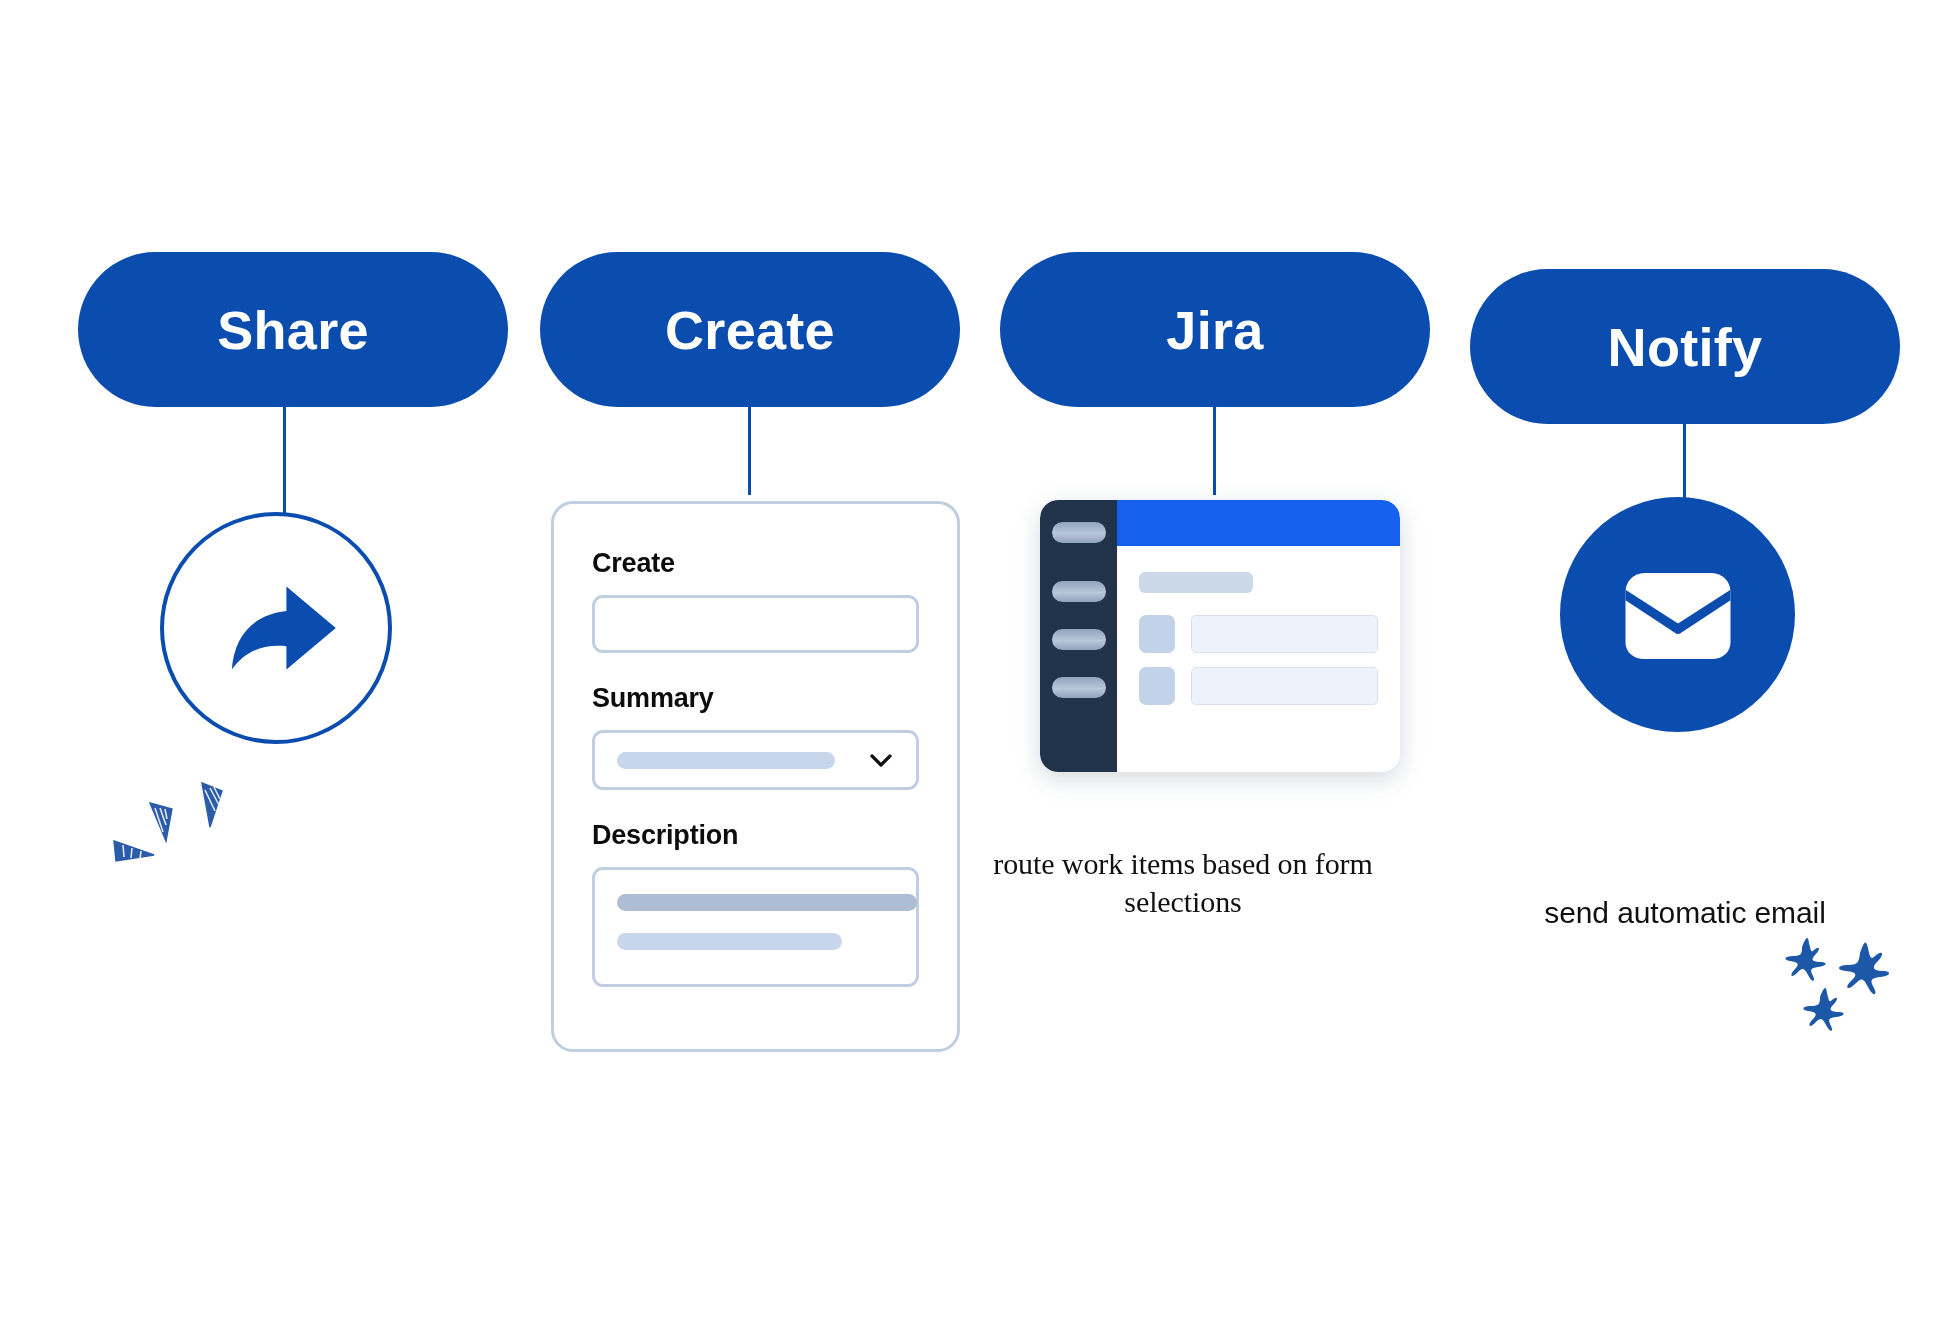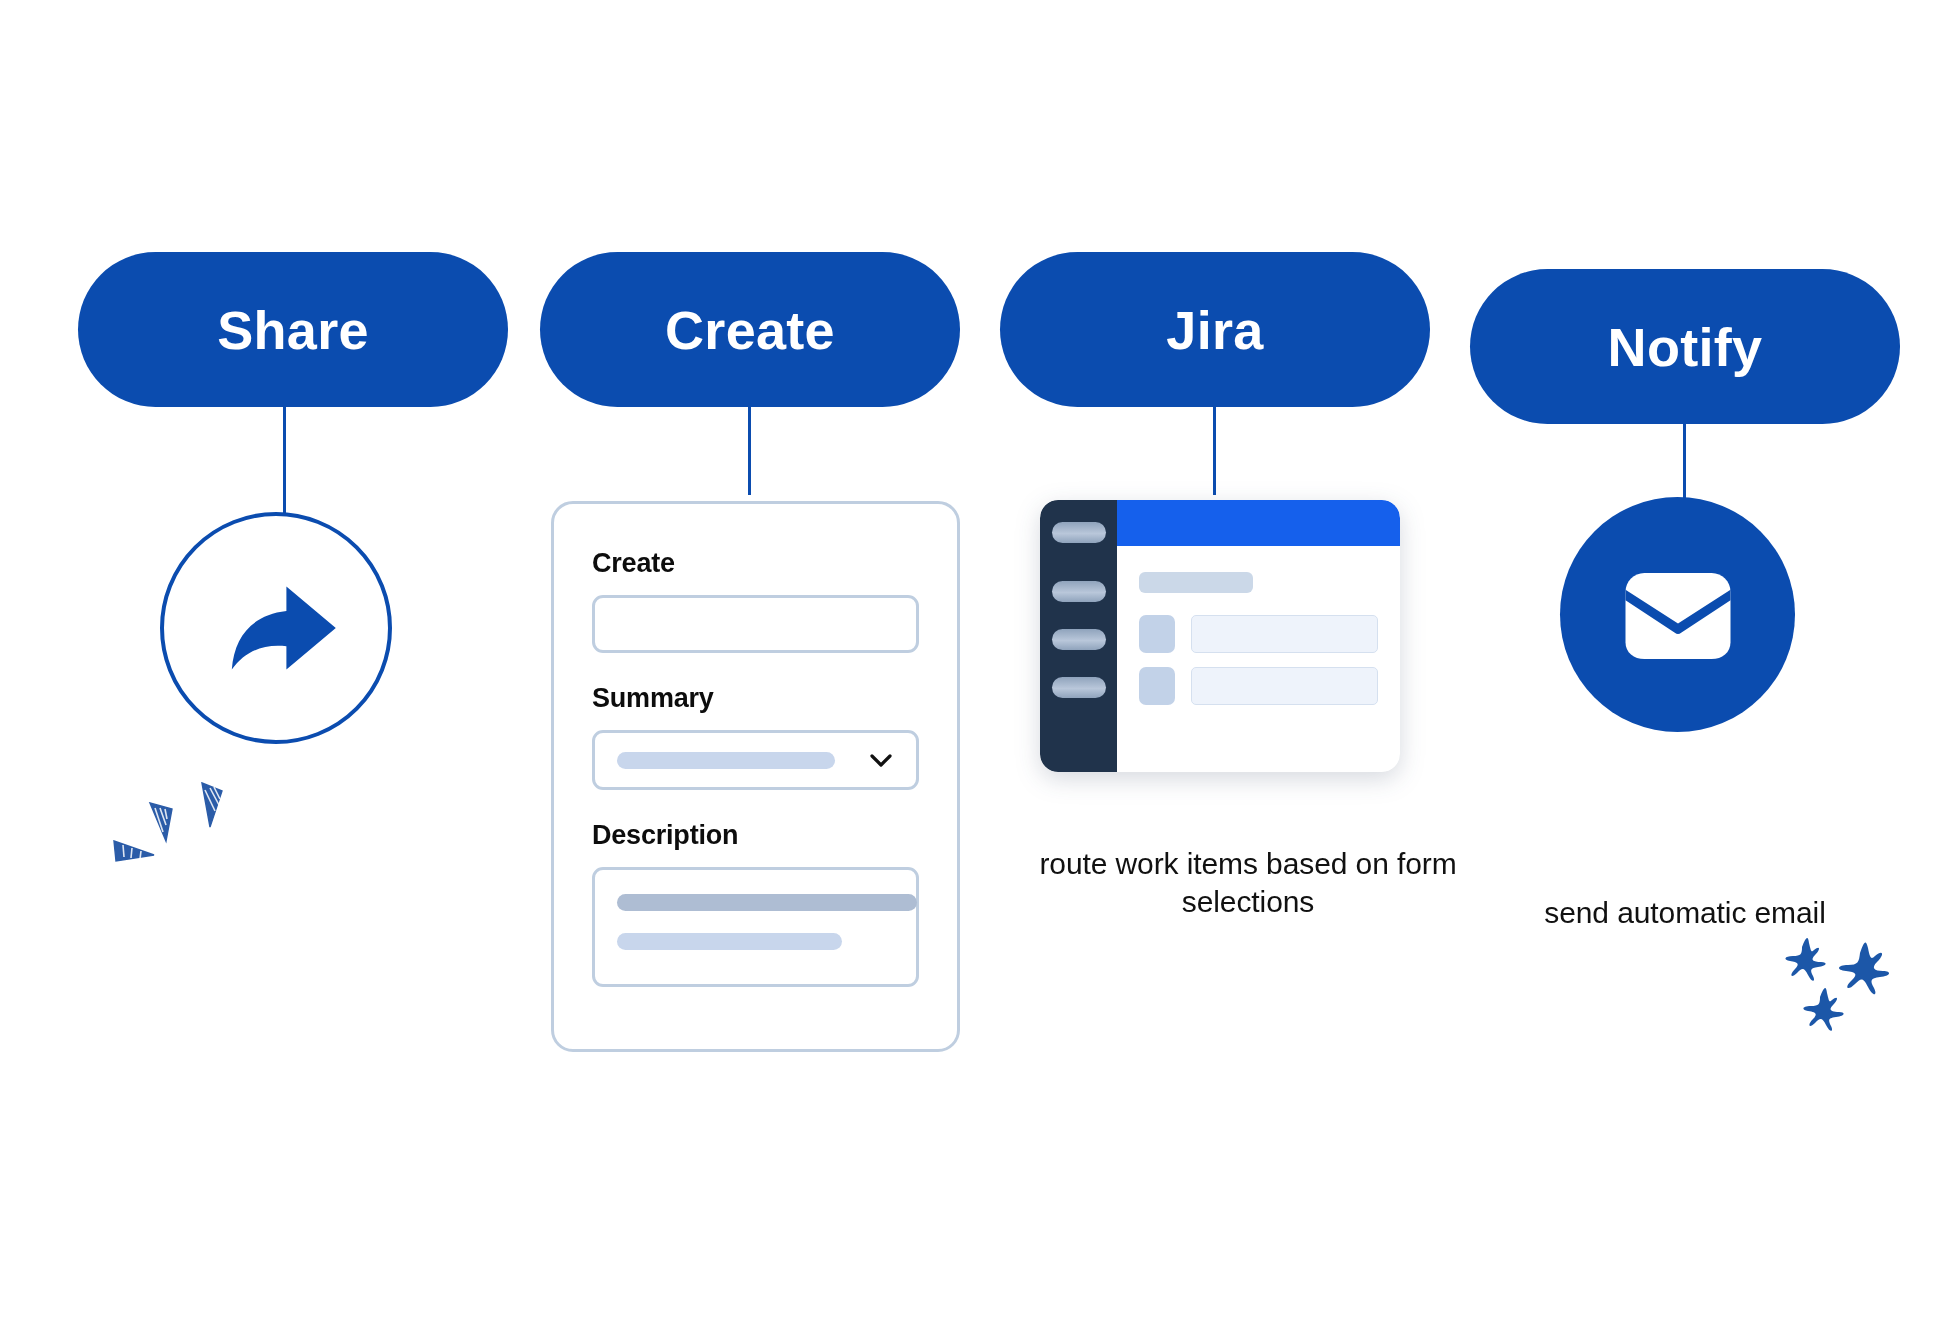--- a/index.html
+++ b/index.html
@@ -203,21 +203,21 @@
   
   .caption {
     position: absolute;
     text-align: center;
     font-size: 30px;
     line-height: 1.28;
     color: #111111;
     letter-spacing: -0.1px;
   }
   .cap-share  { left: 70px;   top: 850px;  width: 430px; }
-  .cap-route  { left: 1033px; top: 845px;  width: 430px; }
+  .cap-route  { left: 968px; top: 845px;  width: 430px; font-family: Liberation Serif, serif; }
   .cap-notify { left: 1470px; top: 894px;  width: 430px; }
 
   
   .doodle { position: absolute; }
   .doodle-confetti { left: 110px; top: 775px; width: 130px; height: 110px; }
   .doodle-sparkles { left: 1780px; top: 925px; width: 130px; height: 115px; }
   .doodle svg { display: block; width: 100%; height: 100%; }
 </style>
 </head>
 <body>

